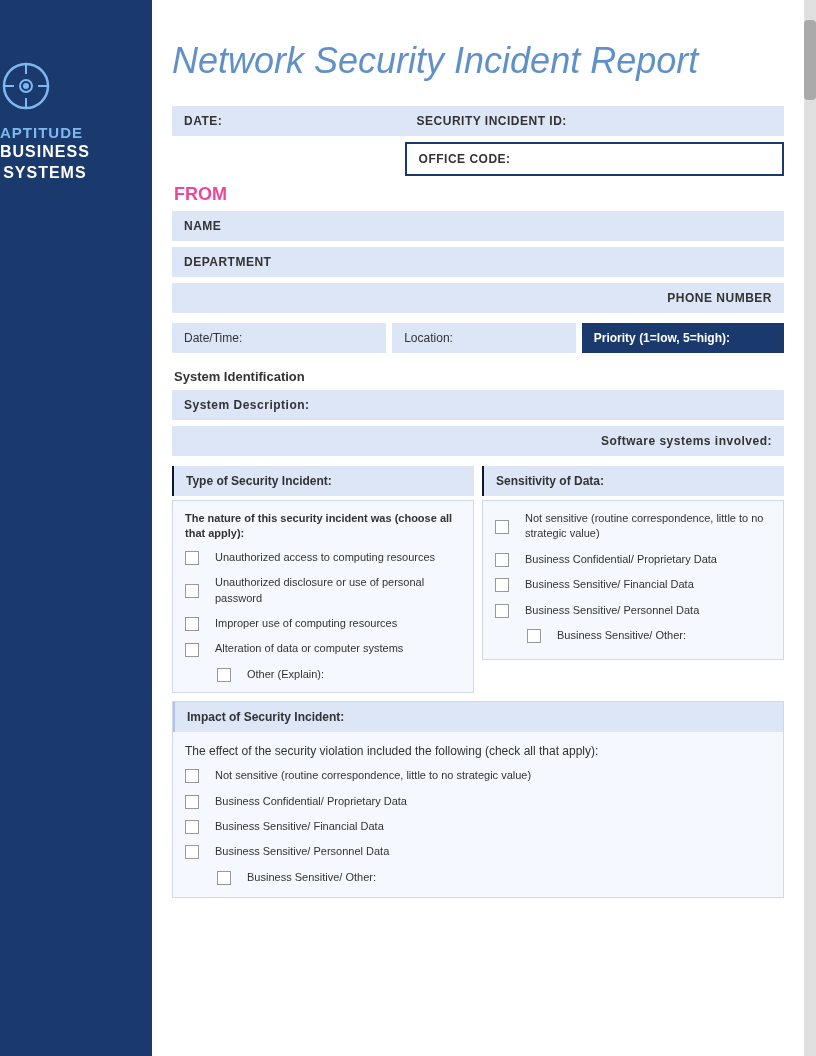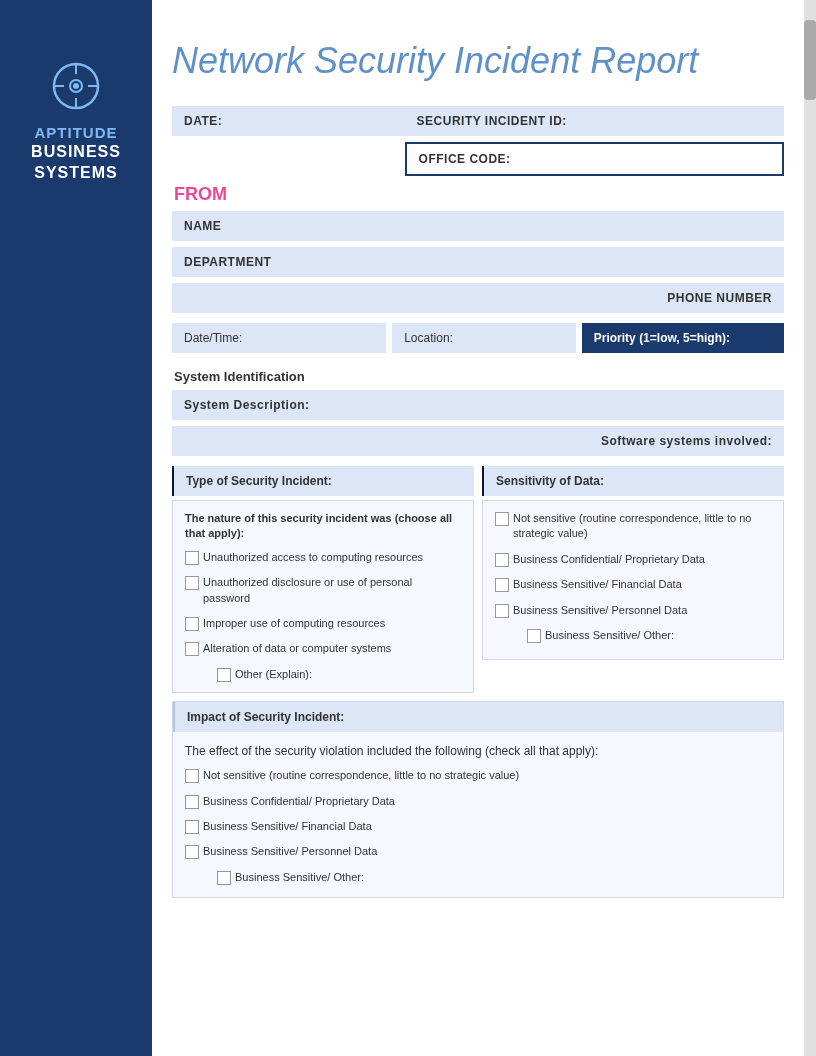--- a/index.html
+++ b/index.html
@@ -14,21 +14,21 @@
     
     .sidebar {
       position: absolute;
       top: 0;
       left: 0;
       width: 152px;
       height: 100%;
       background-color: #1a3a6e;
       display: flex;
       flex-direction: column;
-      align-items: center;
+      align-items: flex-start;
       padding-top: 60px;
     }
 
     .sidebar-icon {
       width: 52px;
       height: 52px;
       margin-bottom: 12px;
     }
 
     .sidebar-brand-top {
@@ -209,22 +209,22 @@
 
     .box-body {
       background: #f5f8ff;
       border: 1px solid #d0d8ea;
       padding: 10px 12px;
       min-height: 160px;
     }
 
     .checkbox-item {
       display: flex;
-      align-items: flex-start;
-      gap: 4px;
+      align-items: center;
+      gap: 16px;
       margin-bottom: 10px;
     }
 
     .checkbox-item:last-child {
       margin-bottom: 0;
       padding-left: 32px;
     }
 
     .cb-box {
       width: 14px;

